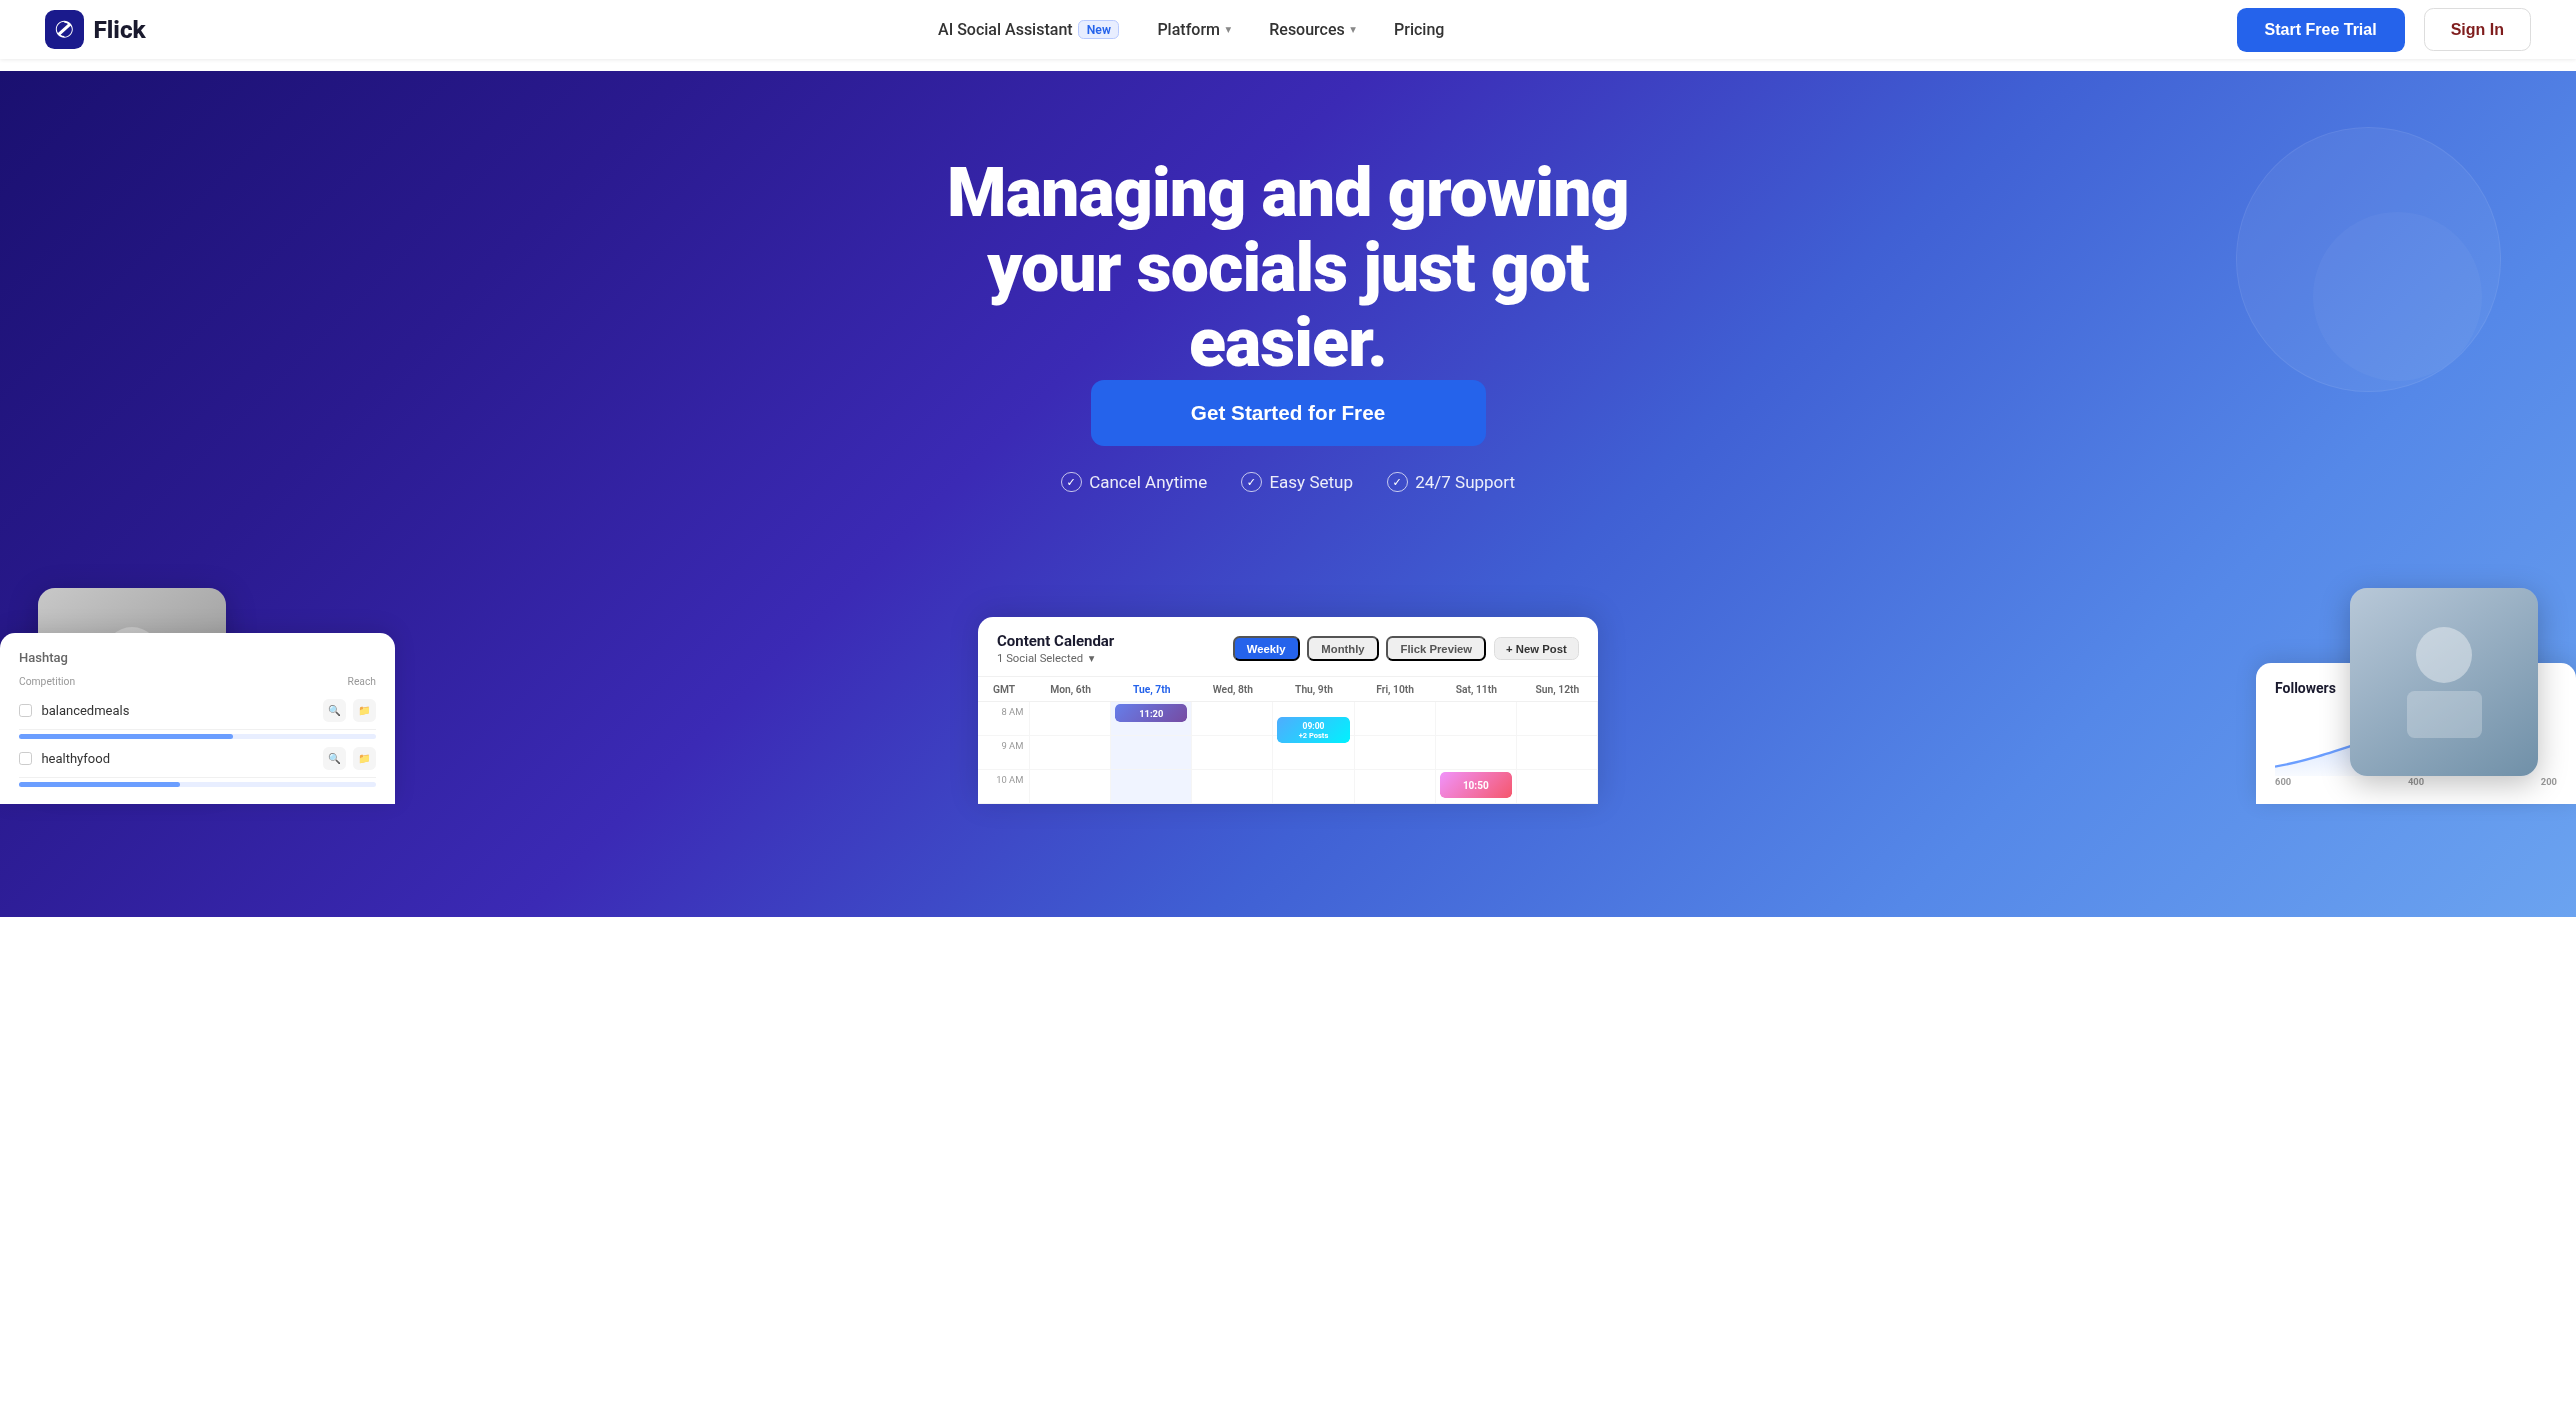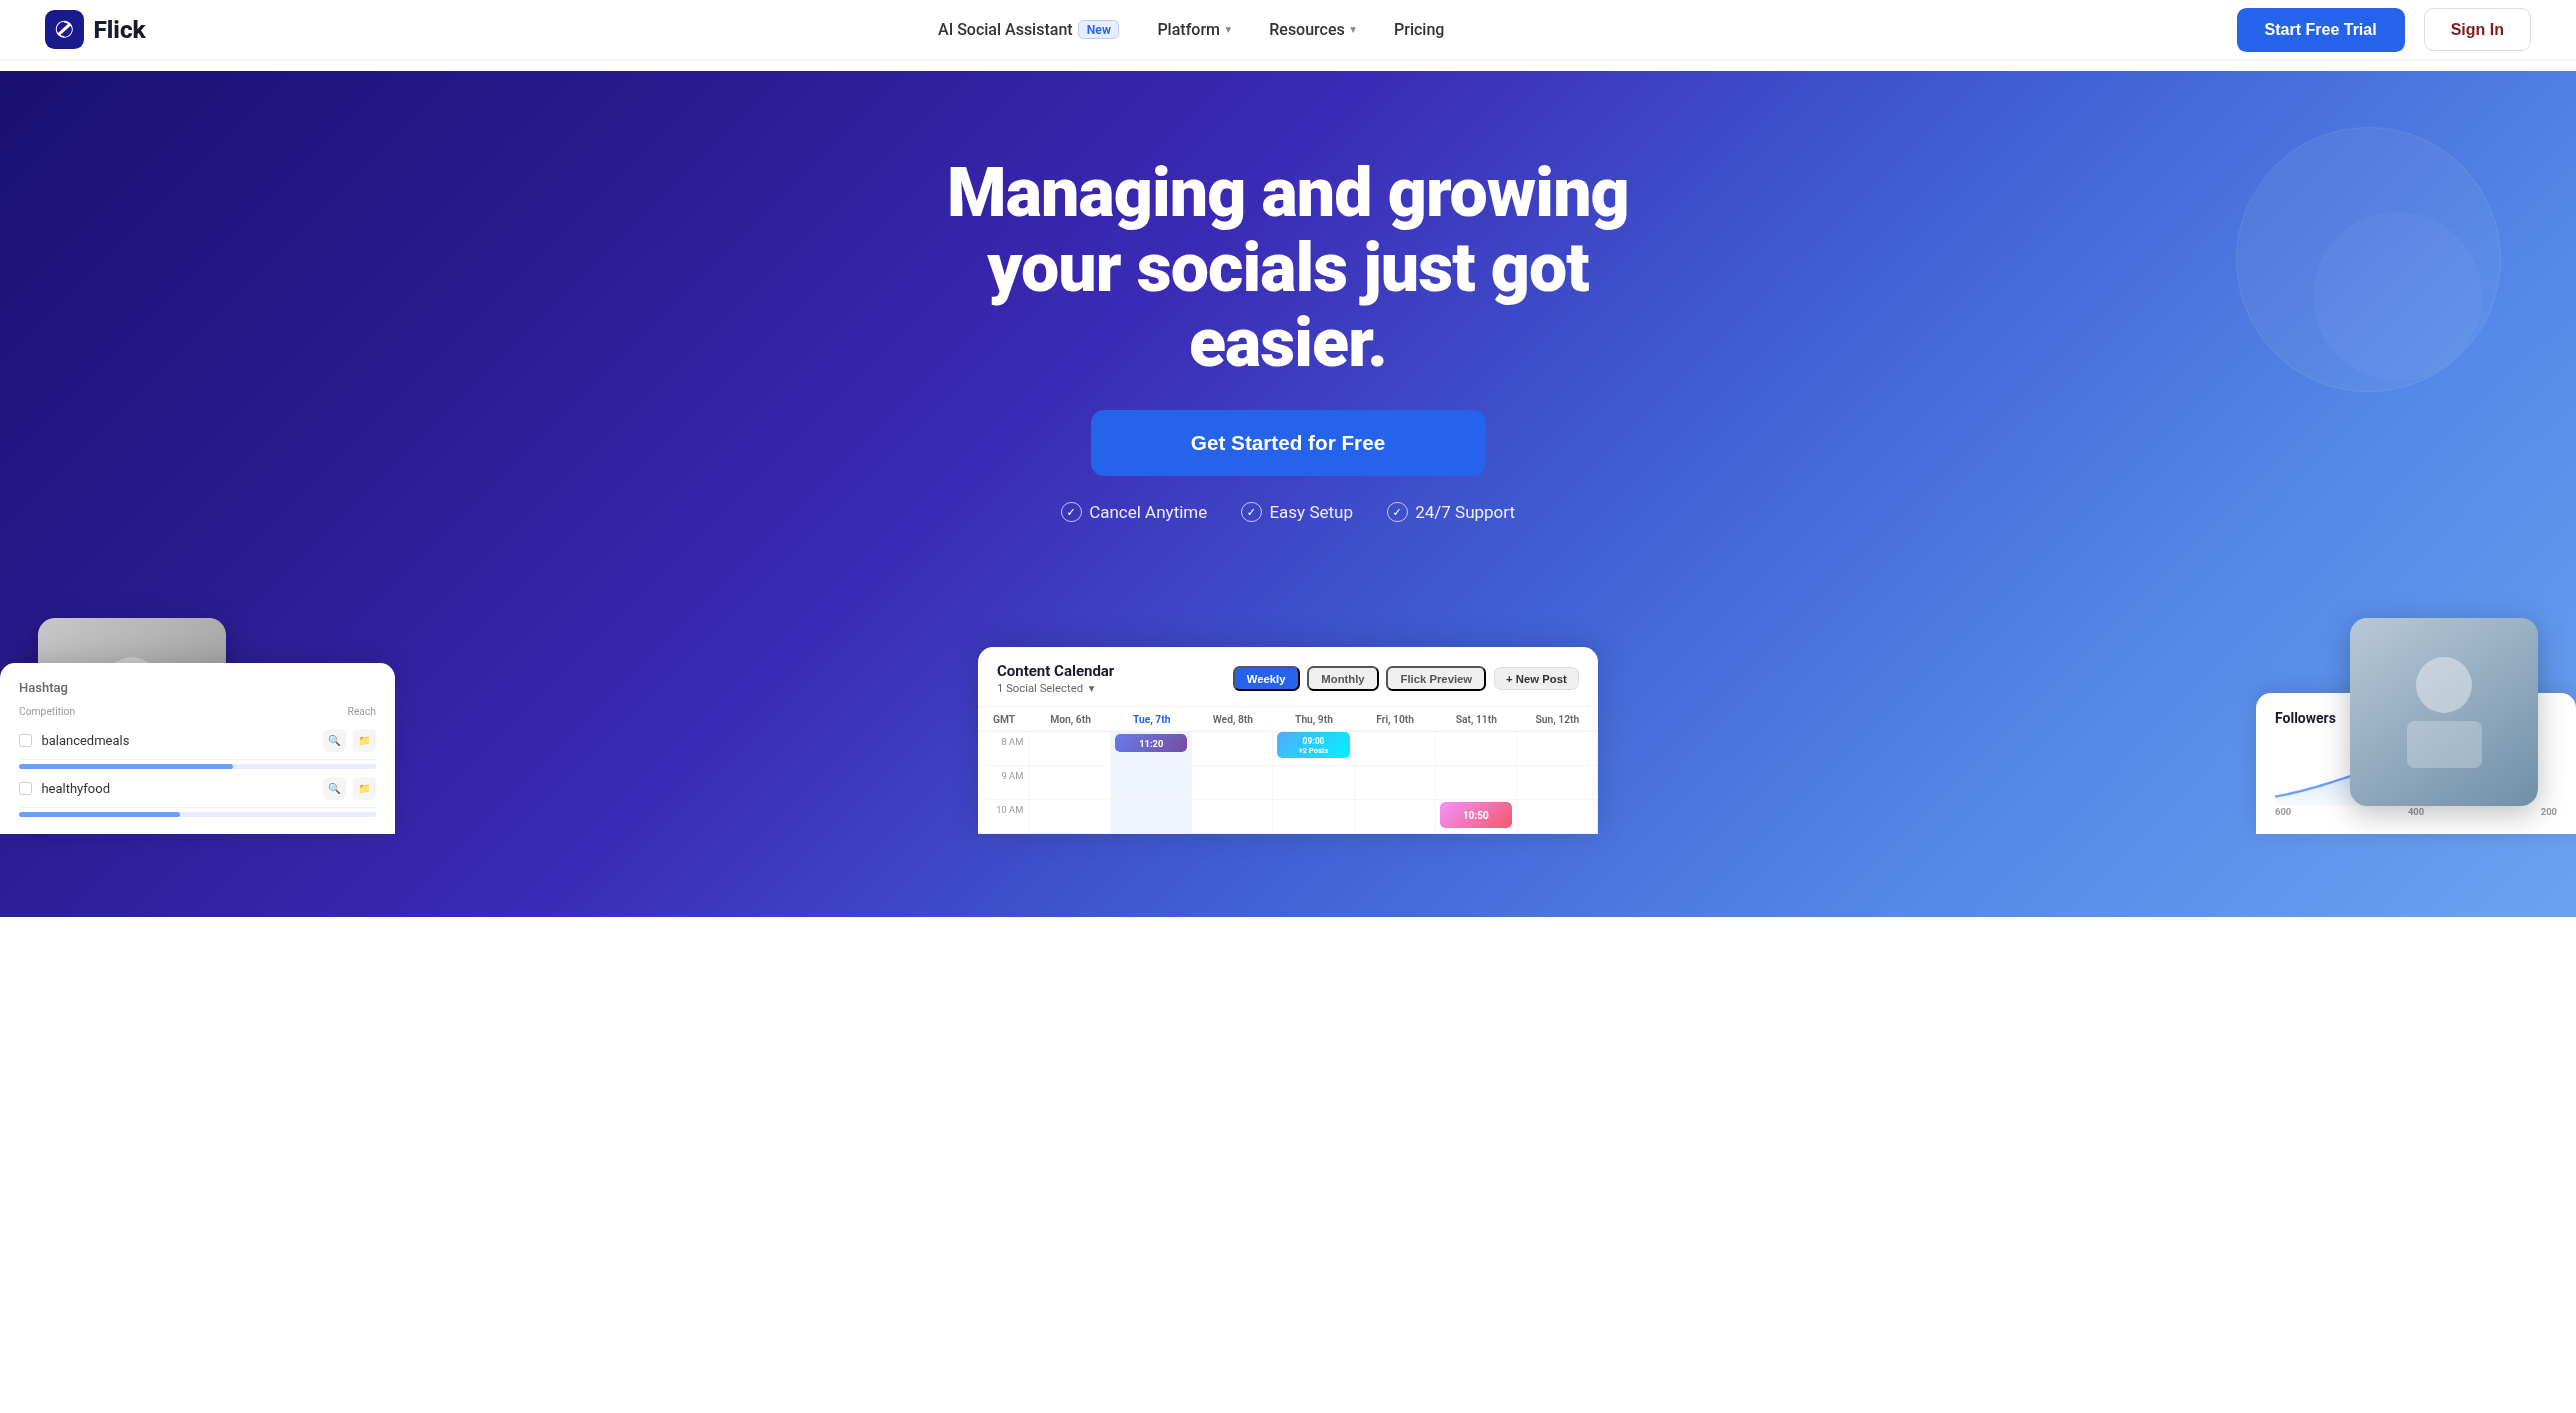--- a/index.html
+++ b/index.html
@@ -128,21 +128,20 @@
     .hero-text {
       text-align: center;
       max-width: 846px;
       padding: 0 22.6px;
     }
     .hero-title {
       font-size: 68px;
       font-weight: 900;
       color: white;
       line-height: 1.1;
-      margin-bottom: 30px;
       letter-spacing: -0.9px;
     }
     .hero-subtitle {
       font-size: 24.4px;
       color: rgba(255,255,255,0.88);
       line-height: 1.55;
       margin-bottom: 45px;
       font-weight: 400;
     }
     .btn-get-started {
@@ -567,21 +566,21 @@
         <div class="cal-day-cell"></div>
         <div class="cal-day-cell" style="background:#f0f4ff;">
           <div class="cal-post-item" style="top:1.9px;">
             <div class="cal-post-thumb" style="background:linear-gradient(135deg,#667eea,#764ba2); height:18px;">
               <span style="font-size:9.4px;font-weight:700;">11:20</span>
             </div>
           </div>
         </div>
         <div class="cal-day-cell"></div>
         <div class="cal-day-cell">
-          <div class="cal-post-item" style="top:0;">
+          <div class="cal-post-item" style="top:15px;">
             <div class="cal-post-thumb" style="background:linear-gradient(135deg,#4facfe,#00f2fe); height:26px; flex-direction:column; gap:0.9px;">
               <span style="font-size:8.5px;font-weight:700;">09:00</span>
               <span style="font-size:7.5px;">+2 Posts</span>
             </div>
           </div>
         </div>
         <div class="cal-day-cell"></div>
         <div class="cal-day-cell"></div>
         <div class="cal-day-cell"></div>
 

